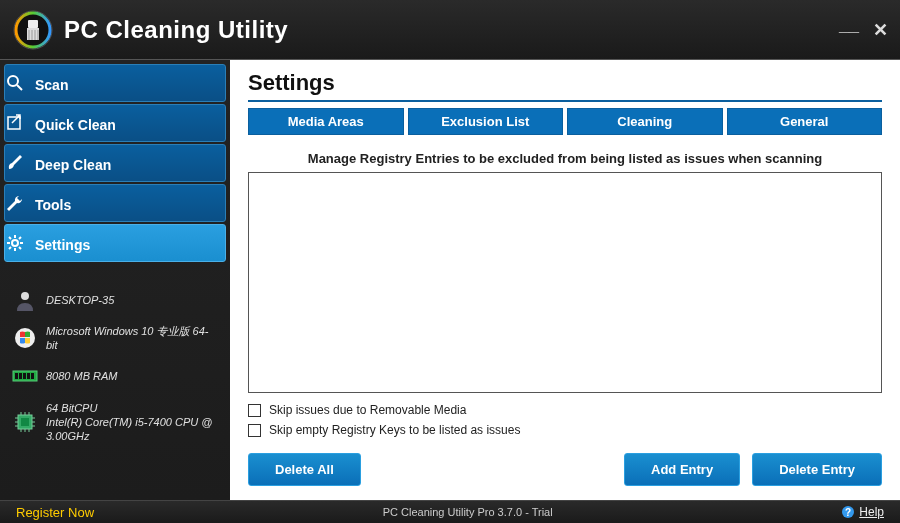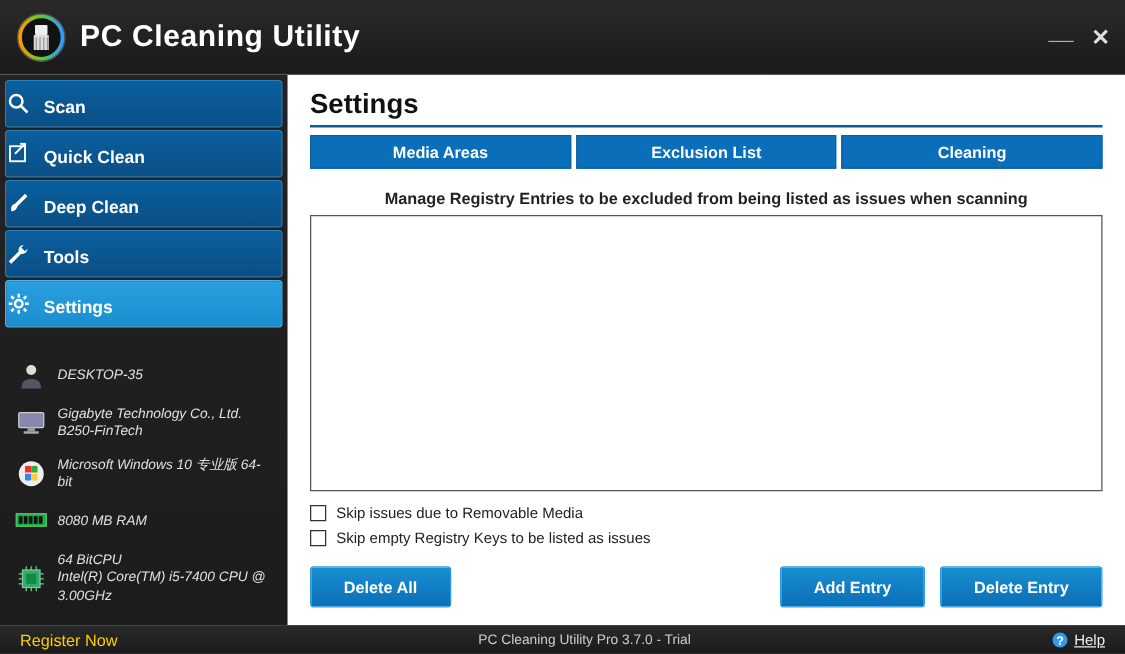--- a/index.html
+++ b/index.html
@@ -128,30 +128,20 @@
         <span class="si-icon">
             <svg width="22" height="22" viewBox="0 0 22 22">
               <circle cx="11" cy="7" r="4" fill="#ddd"></circle>
               <path d="M3 22 Q3 14 11 14 Q19 14 19 22" fill="#556"></path>
             </svg>
           </span>
         <span class="si-text">DESKTOP-35</span>
       </div>
       <div class="sysinfo-row">
         <span class="si-icon">
-            <svg width="24" height="20" viewBox="0 0 24 20">
-              <rect x="2" y="2" width="20" height="12" rx="1" fill="#88a" stroke="#ccc"></rect>
-              <rect x="9" y="14" width="6" height="3" fill="#999"></rect>
-              <rect x="6" y="17" width="12" height="2" fill="#aaa"></rect>
-            </svg>
-          </span>
-        <span class="si-text">Gigabyte Technology Co., Ltd. B250-FinTech</span>
-      </div>
-      <div class="sysinfo-row">
-        <span class="si-icon">
             <svg width="22" height="22" viewBox="0 0 22 22">
               <circle cx="11" cy="11" r="10" fill="#eee"></circle>
               <path d="M6 5 Q8 4 11 5 L11 10 L6 10 Z" fill="#e33"></path>
               <path d="M11 5 Q14 4 16 5 L16 10 L11 10 Z" fill="#3a3"></path>
               <path d="M6 11 L11 11 L11 16 Q8 17 6 16 Z" fill="#38e"></path>
               <path d="M11 11 L16 11 L16 16 Q14 17 11 16 Z" fill="#fc3"></path>
             </svg>
           </span>
         <span class="si-text">Microsoft Windows 10 专业版 64-bit</span>
       </div>
@@ -195,20 +185,21 @@
     </div>
   </div>
 
   <div class="content">
     <div class="page-title">Settings</div>
     <div class="hr"></div>
     <div class="tabs">
       <div class="tab">Media Areas</div>
       <div class="tab">Exclusion List</div>
       <div class="tab">Cleaning</div>
+      <div class="tab">General</div>
     </div>
     <div class="subtitle">Manage Registry Entries to be excluded from being listed as issues when scanning</div>
     <div class="listbox"></div>
     <div class="checks">
       <div class="check-row">
         <span class="box"></span>
         <span>Skip issues due to Removable Media</span>
       </div>
       <div class="check-row">
         <span class="box"></span>

